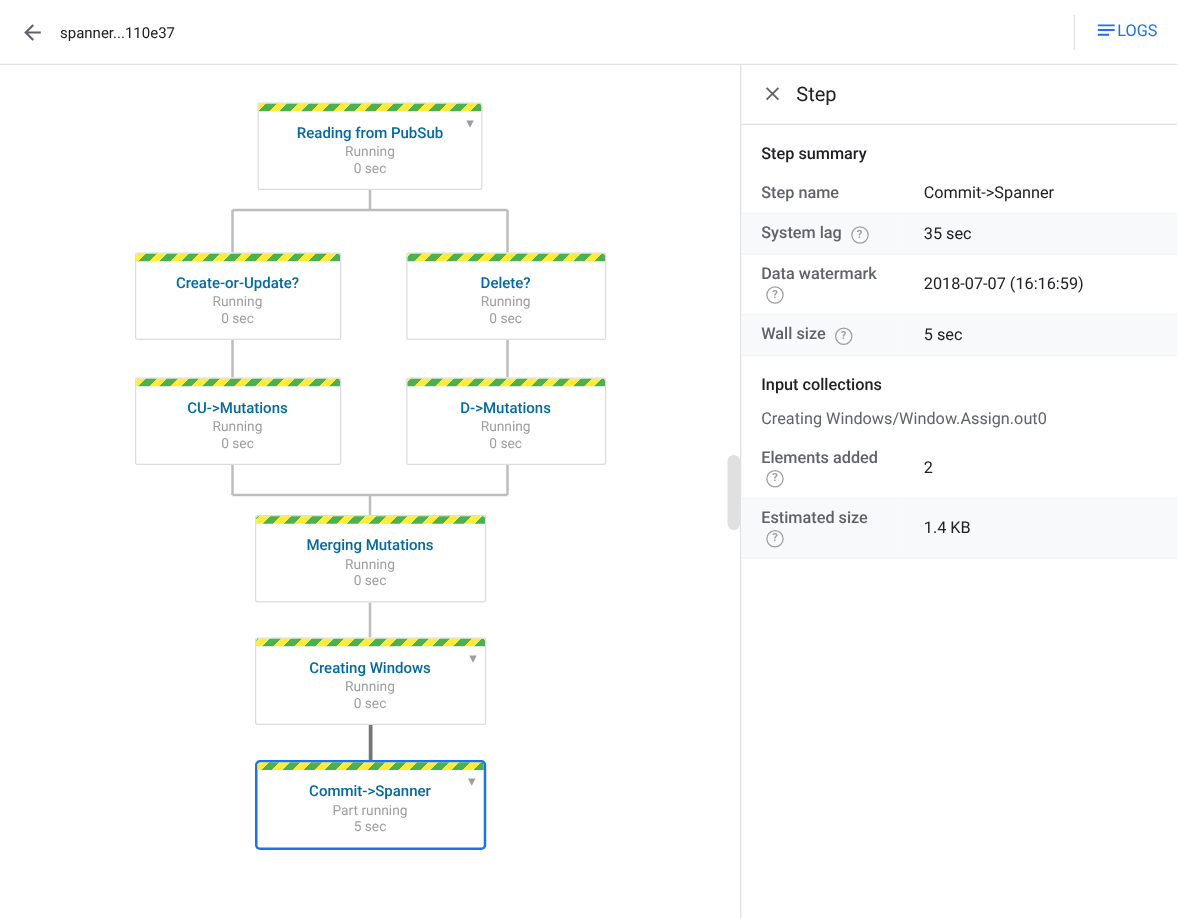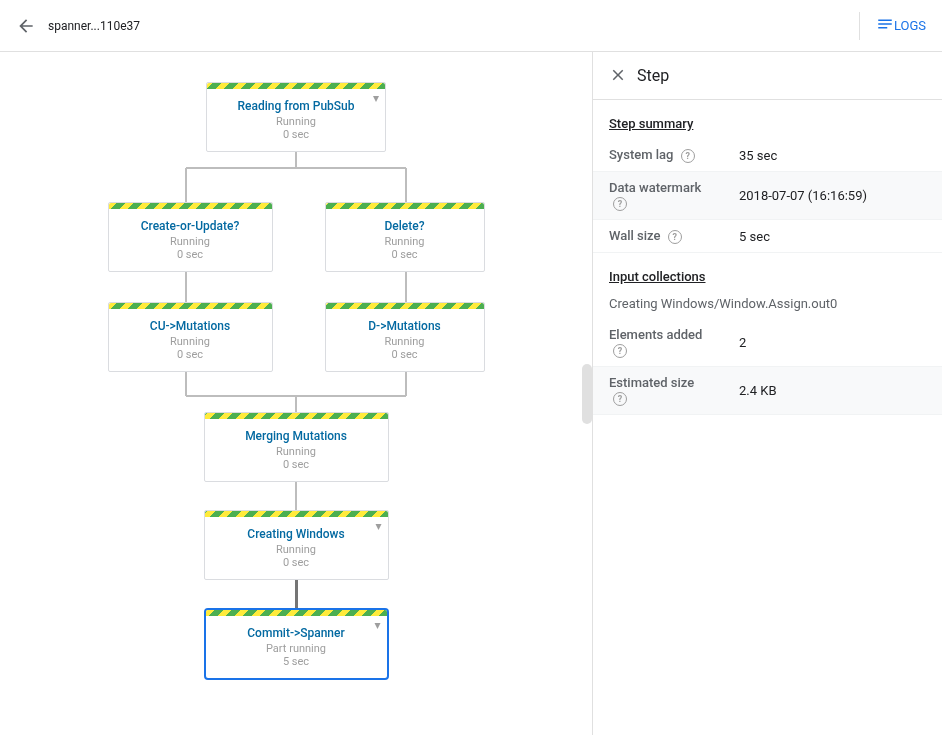--- a/index.html
+++ b/index.html
@@ -206,21 +206,20 @@
       font-size: 16px;
       color: #202124;
       font-weight: 400;
     }
 
     .panel-section-title {
       font-size: 13px;
       color: #202124;
       font-weight: 500;
       padding: 16px 16px 8px 16px;
-      text-decoration: underline;
     }
 
     .panel-table {
       width: 100%;
       border-collapse: collapse;
     }
 
     .panel-table tr {
       border-bottom: 1px solid #f1f3f4;
     }
@@ -408,20 +407,26 @@
             <path d="M19 6.41L17.59 5 12 10.59 6.41 5 5 6.41 10.59 12 5 17.59 6.41 19 12 13.41 17.59 19 19 17.59 13.41 12z"></path>
           </svg>
       </div>
       <span class="panel-title">Step</span>
     </div>
 
     <div class="panel-section-title">Step summary</div>
 
     <table class="panel-table">
       <tbody>
+          <tr>
+        <td>
+          <span>Step name</span>
+        </td>
+        <td>Commit-&gt;Spanner</td>
+      </tr>
       <tr>
         <td>
           <span>System lag</span>
           <span class="help-icon">?</span>
         </td>
         <td>35 sec</td>
       </tr>
       <tr>
         <td>
           <span>Data watermark</span>
@@ -449,19 +454,19 @@
           <span>Elements added</span>
           <span class="help-icon">?</span>
         </td>
         <td>2</td>
       </tr>
       <tr>
         <td>
           <span>Estimated size</span>
           <span class="help-icon">?</span>
         </td>
-        <td>2.4 KB</td>
+        <td>1.4 KB</td>
       </tr>
     </tbody>
       </table>
 
   </div>
 </div>
 
 </body></html>

